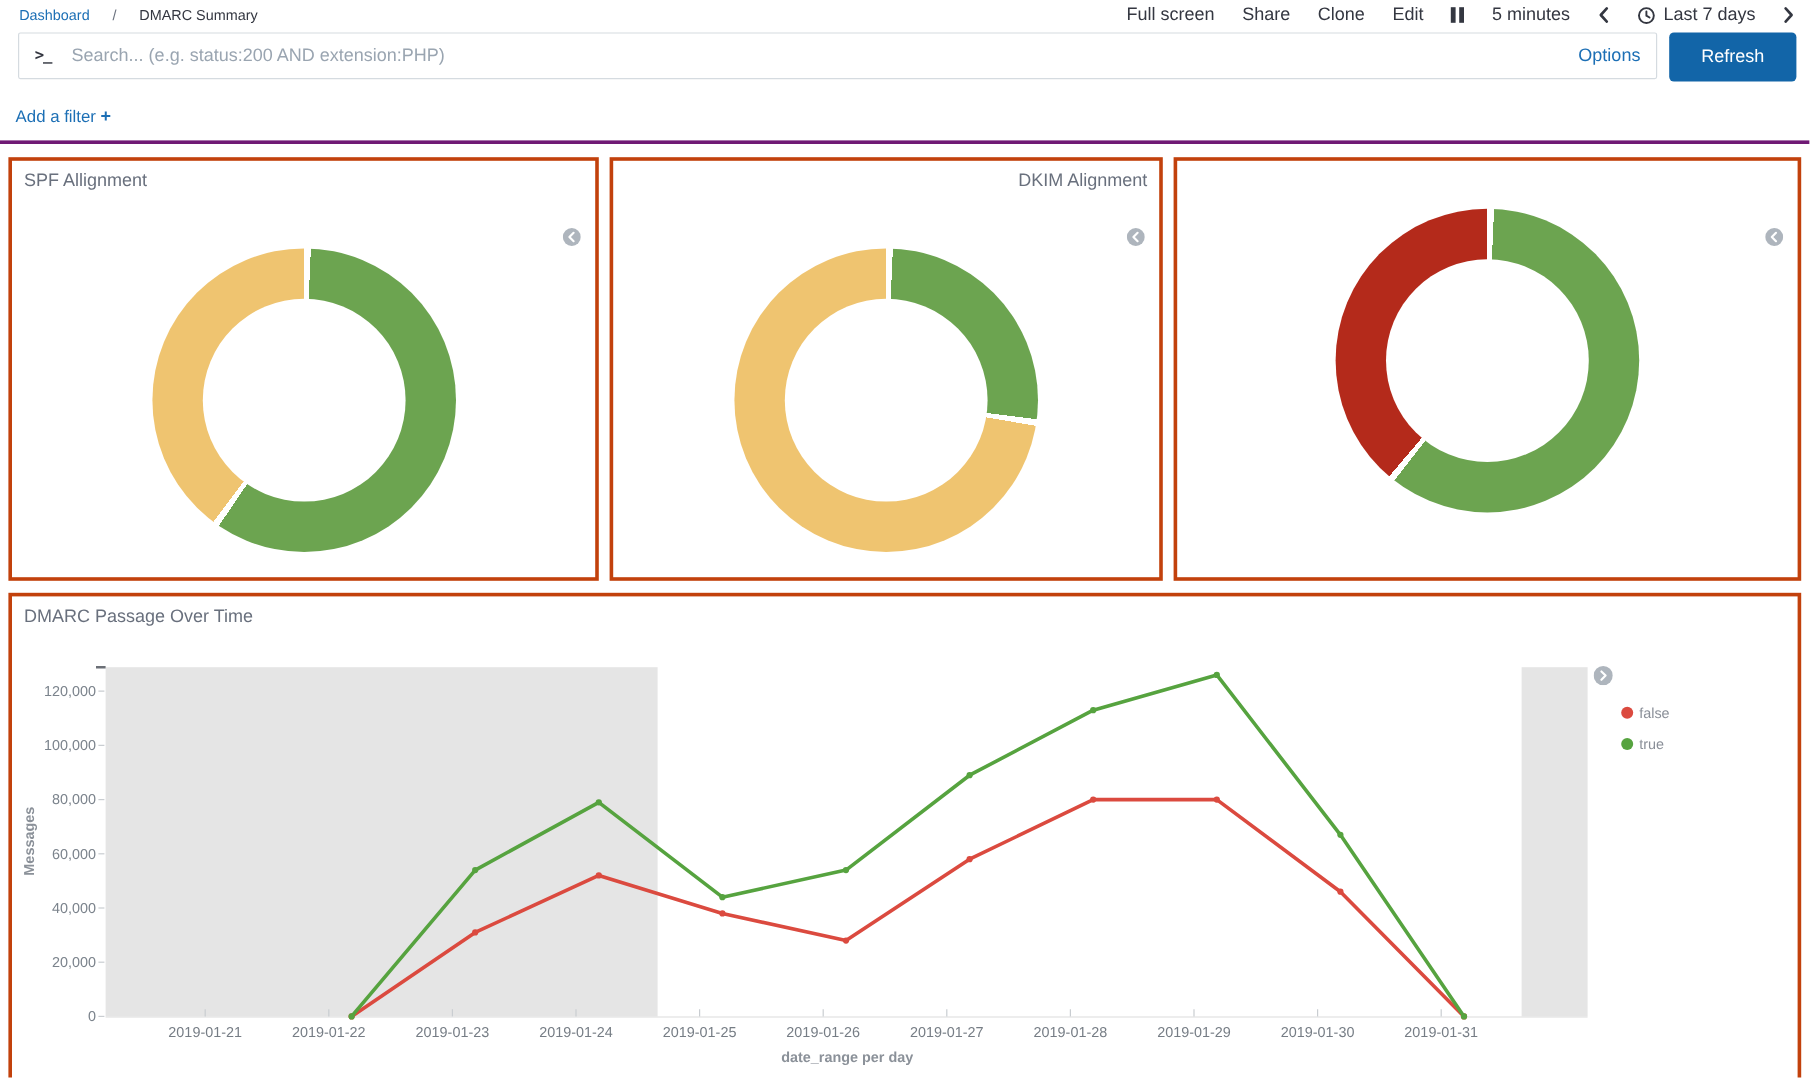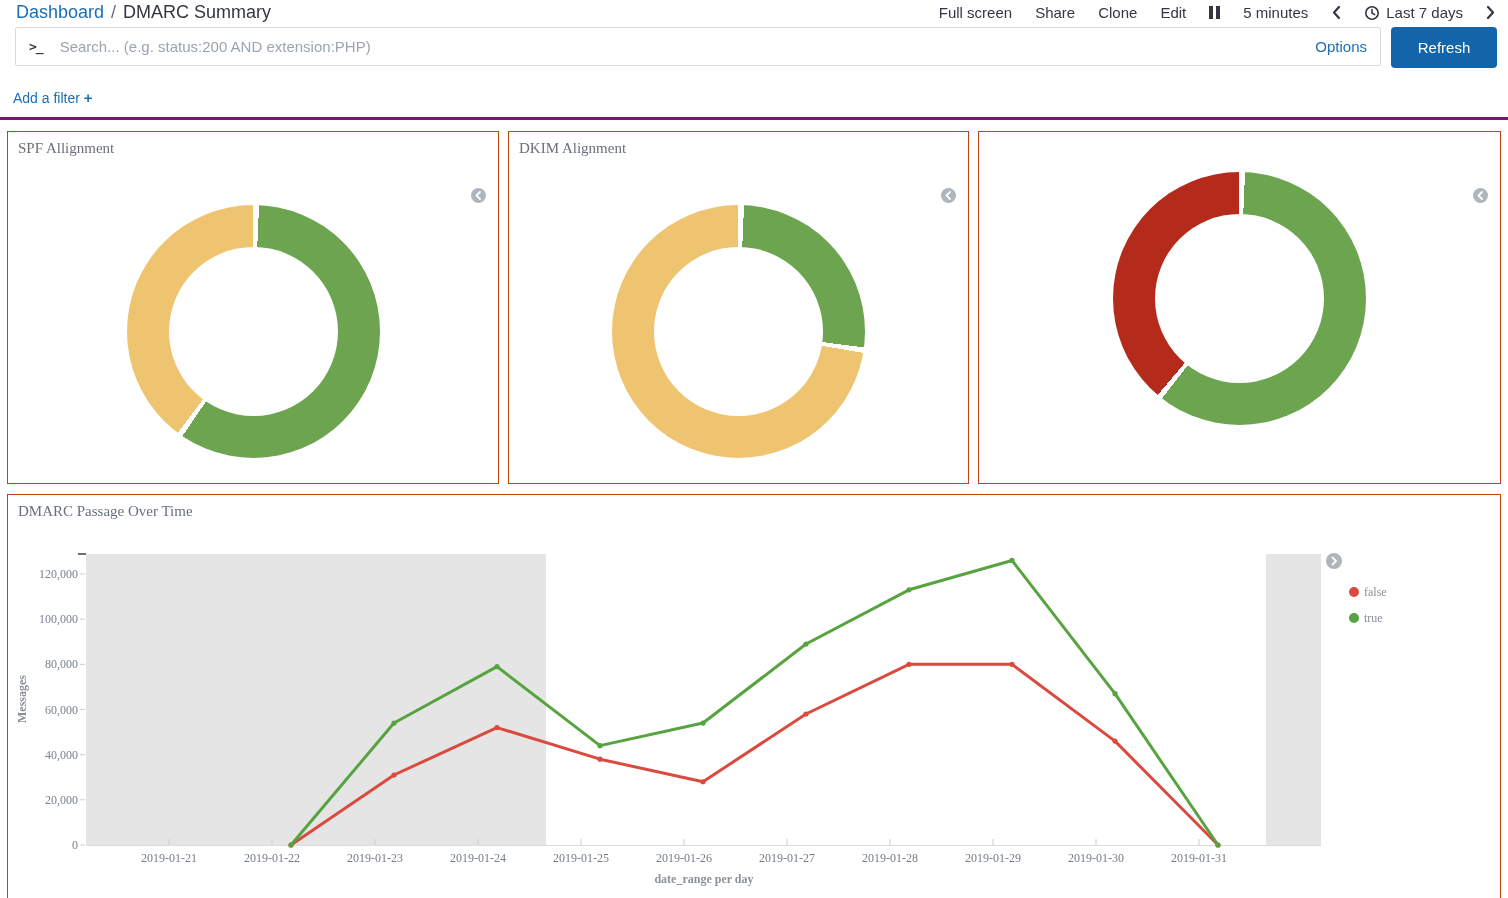--- a/index.html
+++ b/index.html
@@ -5,21 +5,21 @@
   * { box-sizing: border-box; }
   html,body { margin:0; padding:0; }
   body {
     width:1508px; height:898px; overflow:hidden;
     background:#ffffff; color:#343741;
     font-family:"Liberation Sans", sans-serif;
   }
   
   .topbar { display:flex; justify-content:space-between; align-items:center;
     height:25px; padding:0 12px 0 16px; }
-  .breadcrumbs { font-size:18px; display:flex; align-items:flex-end; gap:7px; }
+  .breadcrumbs { font-size:12px; display:flex; align-items:flex-end; gap:19px; }
   .breadcrumbs a { color:#1C6FB5; text-decoration:none; cursor:pointer; }
   .breadcrumbs .sep { color:#69707D; }
   .topmenu { display:flex; align-items:center; gap:23px; font-size:15px; }
   .topmenu a { color:#343741; text-decoration:none; cursor:pointer;
     display:inline-flex; align-items:center; gap:6px; }
   .pause-icon { display:inline-flex; gap:3px; cursor:pointer; }
   .pause-icon i { width:4px; height:13px; background:#343741; display:block; }
   .chev-btn { display:inline-flex; cursor:pointer; }
   
   .query-row { display:flex; align-items:flex-start; padding:2px 11px 0 15px; gap:10px; }
@@ -32,27 +32,27 @@
   .query-bar input::placeholder { color:#9AA5B1; }
   .options-link { color:#1C6FB5; font-size:15px; cursor:pointer; padding-left:12px; text-decoration:none; }
   .refresh-btn { width:106px; height:41px; background:#1265A8; color:#fff; border:none;
     border-radius:4px; font-size:15px; font-family:inherit; cursor:pointer; }
   
   .filter-row { padding:21px 0 11px 13px; border-bottom:3px solid #701a75; font-size:14px; }
   .add-filter { color:#1C6FB5; text-decoration:none; cursor:pointer; }
   .add-filter .plus { font-weight:bold; font-size:15px; }
   
   main { padding:11px 7px 0; }
-  .panel { background:#fff; border:1px solid #c2410c; position:relative;font-family:Liberation Serif, serif; }
+  .panel { background:#fff; border:3px solid #c2410c; position:relative; }
   .panel h2 { margin:0; padding:8px 10px; font-size:15px; font-weight:400; color:#69707D;
     position:relative; z-index:2; }
   .donut-row { display:flex; gap:9px; }
   .donut-panel { height:353px; }
   .donut-panel:nth-child(1) { width:492px; }
-  .donut-panel:nth-child(2) { width:461px; }
+  .donut-panel:nth-child(2) { width:461px;text-align:right; }
   .donut-panel:nth-child(3) { flex:1; }
   .collapse-toggle { position:absolute; top:56px; right:12px; width:15px; height:15px;
     cursor:pointer; z-index:3; }
   .donut { width:253px; height:253px; border-radius:50%; margin:40px auto 0; position:relative; }
   .donut .hole { position:absolute; inset:42px; background:#fff; border-radius:50%; }
   
   .chart-panel { margin-top:10px; height:410px; }
   #line-chart { position:absolute; left:0; top:0; z-index:1; }
   .legend-toggle { position:absolute; left:1318px; top:58px; cursor:pointer; z-index:3; }
   .legend-items { position:absolute; left:1341px; top:58px; z-index:3;

